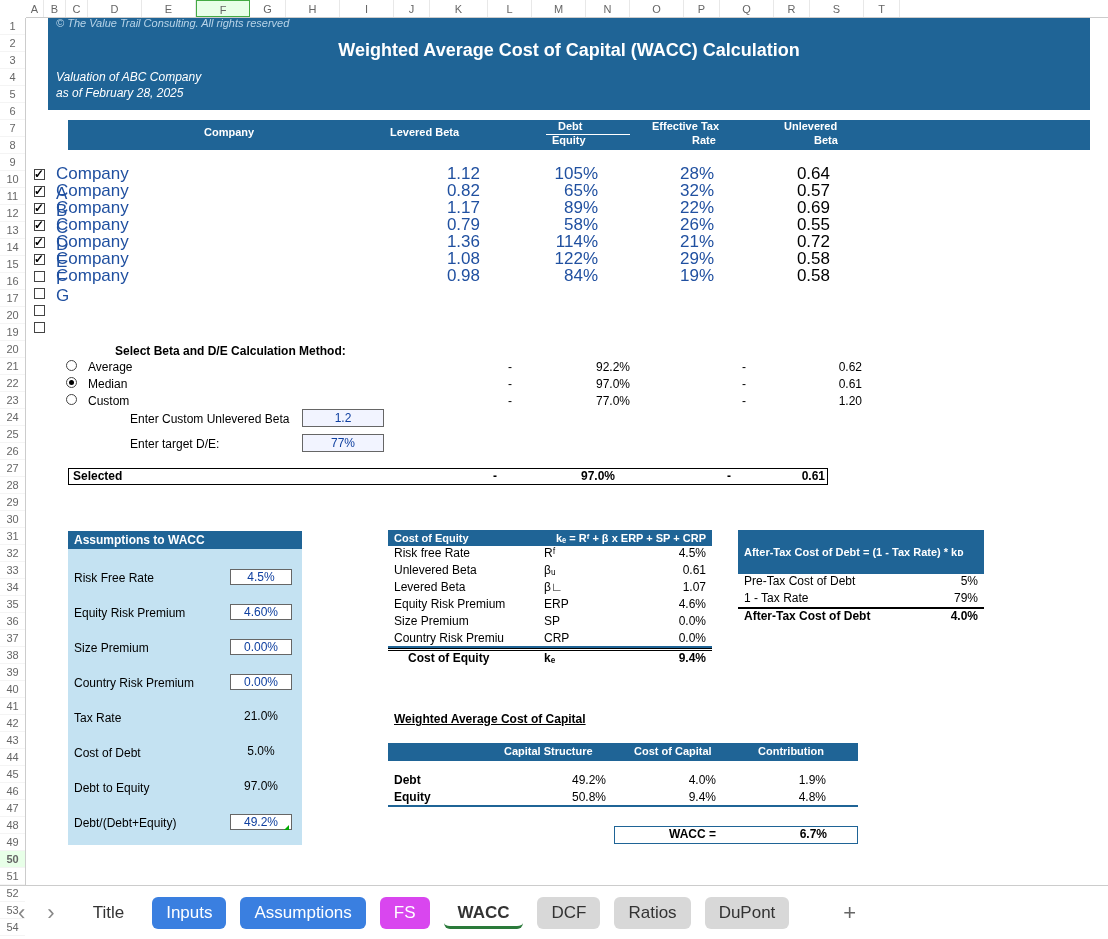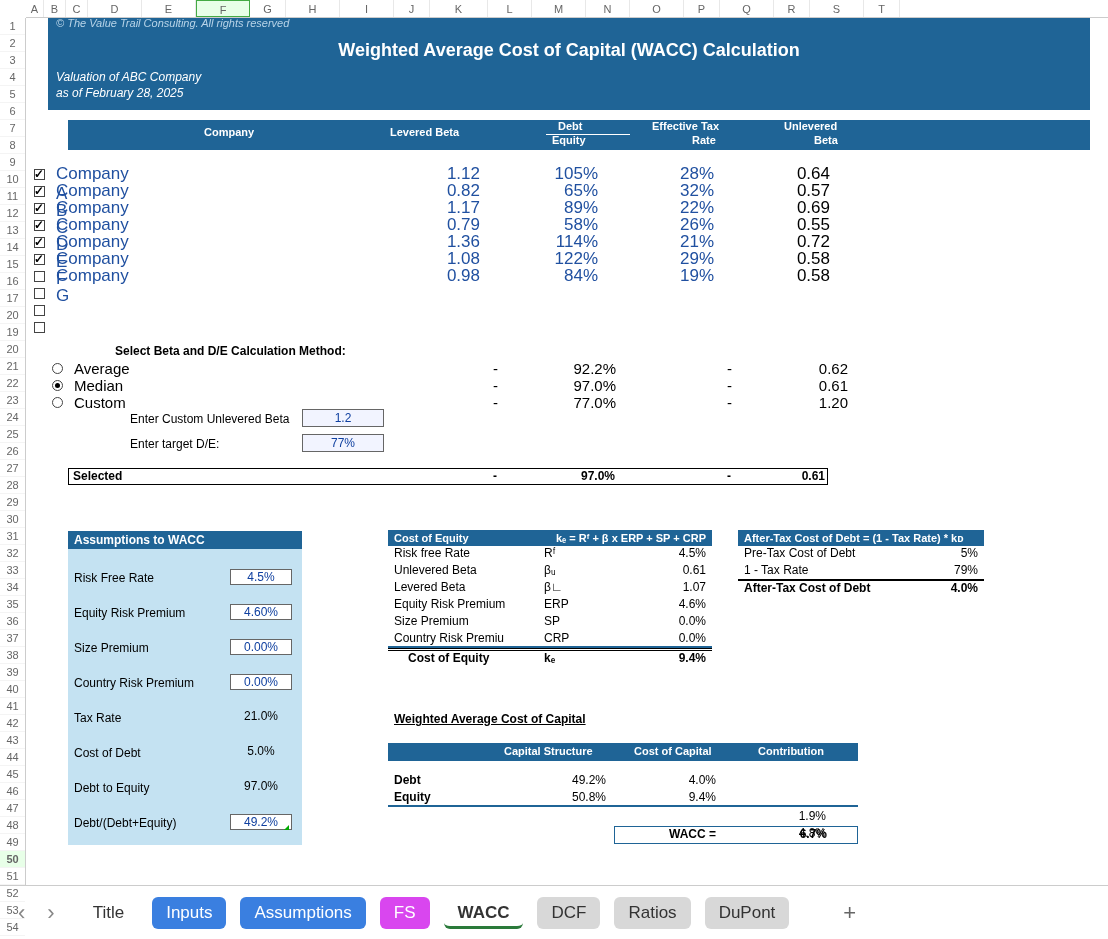--- a/index.html
+++ b/index.html
@@ -32,21 +32,21 @@
   .cname { position:absolute; left:22px; color:#2050a0; }
   .cbeta { position:absolute; left:406px; width:40px; text-align:right; color:#2050a0; }
   .cde   { position:absolute; left:504px; width:60px; text-align:right; color:#2050a0; }
   .ctax  { position:absolute; left:620px; width:60px; text-align:right; color:#2050a0; }
   .culb  { position:absolute; left:740px; width:56px; text-align:right; color:#000; }
   
   .seclbl { position:absolute; left:44px; font-weight:bold;margin-left:45px; }
   
   .radio { width:11px; height:11px; border:1px solid #444; border-radius:50%; display:inline-block; position:relative; }
   .radio.sel::after { content:""; position:absolute; top:2px; left:2px; width:5px; height:5px; background:#000; border-radius:50%; }
-  .mrow { position:absolute; left:26px; height:17px; font-size:15px; }
+  .mrow { position:absolute; left:40px; height:17px; font-size:12px; }
   .mlbl { position:absolute; left:22px; }
   .mc1 { position:absolute; left:406px; width:40px; text-align:right; }
   .mc2 { position:absolute; left:504px; width:60px; text-align:right; }
   .mc3 { position:absolute; left:620px; width:60px; text-align:right; }
   .mc4 { position:absolute; left:740px; width:56px; text-align:right; }
   .inputbox { border:1px solid #666; background:#f2f4ff; text-align:center; color:#1040a0; font-size:12px; padding:1px 0; }
   
   .selrow { position:absolute; left:42px; top:450px; width:760px; height:17px; border:1px solid #000; }
   .selrow span { position:absolute; font-weight:bold; }
   
@@ -60,35 +60,35 @@
   
   .coe { position:absolute; left:362px; top:512px; width:324px; }
   .coe-hdr { background:#1f6496; color:#fff; font-weight:bold; font-size:11px; display:flex; justify-content:space-between; padding:2px 6px; }
   .coe-row { position:relative; height:17px; font-size:12px; }
   .coe-row .l { position:absolute; left:6px; }
   .coe-row .m { position:absolute; left:156px; }
   .coe-row .r { position:absolute; right:6px; width:50px; text-align:right; }
   .coe .dbl { border-top:3px double #000; }
   
   .atcd { position:absolute; left:712px; top:512px; width:246px; }
-  .atcd-hdr { background:#1f6496; color:#fff; font-weight:bold; font-size:11px; padding:2px 6px; }
+  .atcd-hdr { background:#1f6496; color:#fff; font-weight:bold; font-size:11px; padding:16px 6px; }
   .atcd-row { position:relative; height:17px; font-size:12px; }
   .atcd-row .l { position:absolute; left:6px; }
   .atcd-row .r { position:absolute; right:6px; width:50px; text-align:right; }
   .atcd .ulrow { border-top:1px solid #000; }
   
   .wtitle { position:absolute; left:368px; top:694px; font-weight:bold; text-decoration:underline; }
   .wacc { position:absolute; left:362px; top:725px; width:470px; }
   .wacc-hdr { background:#1f6496; color:#fff; font-weight:bold; font-size:11px; height:18px; position:relative; }
   .wacc-hdr span { position:absolute; }
   .wacc-row { position:relative; height:17px; font-size:12px; }
   .wacc-row .l { position:absolute; left:6px; font-weight:bold; }
   .wacc-row .c1 { position:absolute; left:146px; width:72px; text-align:right; }
   .wacc-row .c2 { position:absolute; left:268px; width:60px; text-align:right; }
-  .wacc-row .c3 { position:absolute; left:378px; width:60px; text-align:right;margin-top:36px; }
+  .wacc-row .c3 { position:absolute; left:378px; width:60px; text-align:right; }
   .wacc .eqline { border-bottom:2px solid #1f6496; }
   .wacc-final { position:absolute; left:588px; top:808px; width:244px; height:18px; border:1px solid #1f6496; }
   .wacc-final .lbl { position:absolute; left:54px; font-weight:bold; }
   .wacc-final .val { position:absolute; right:30px; font-weight:bold; }
   
   .tabbar { position:absolute; left:0; right:0; bottom:0; height:54px; background:#fff; border-top:1px solid #ccc; display:flex; align-items:center; padding:0 8px; gap:14px; }
   .navbtns { display:flex; gap:22px; color:#888; font-size:22px; padding:0 10px; }
   .tab { padding:6px 14px; border-radius:6px; font-size:17px; color:#333; cursor:pointer; }
   .tab.blue { background:#3a7fe0; color:#fff; }
   .tab.green { background:#d946ef; color:#fff; }

